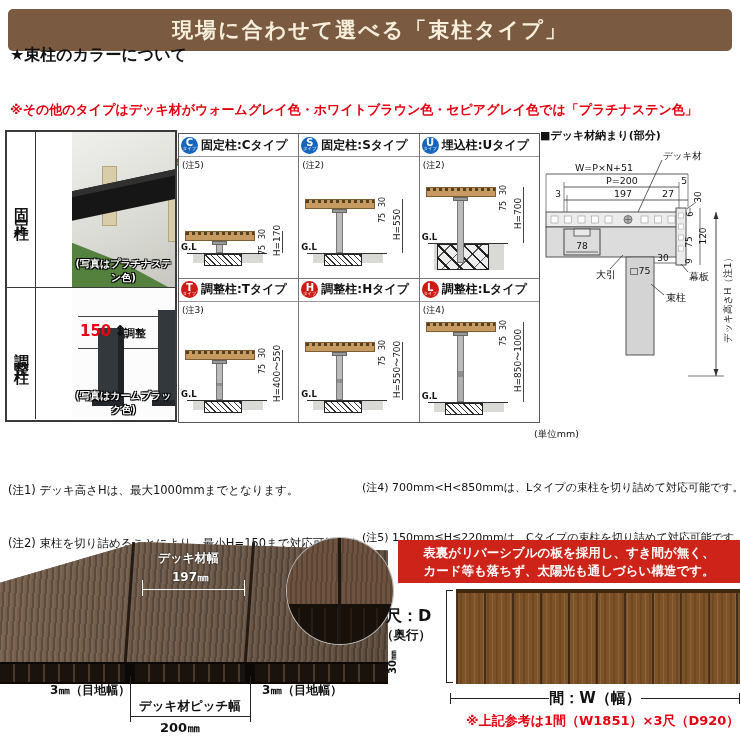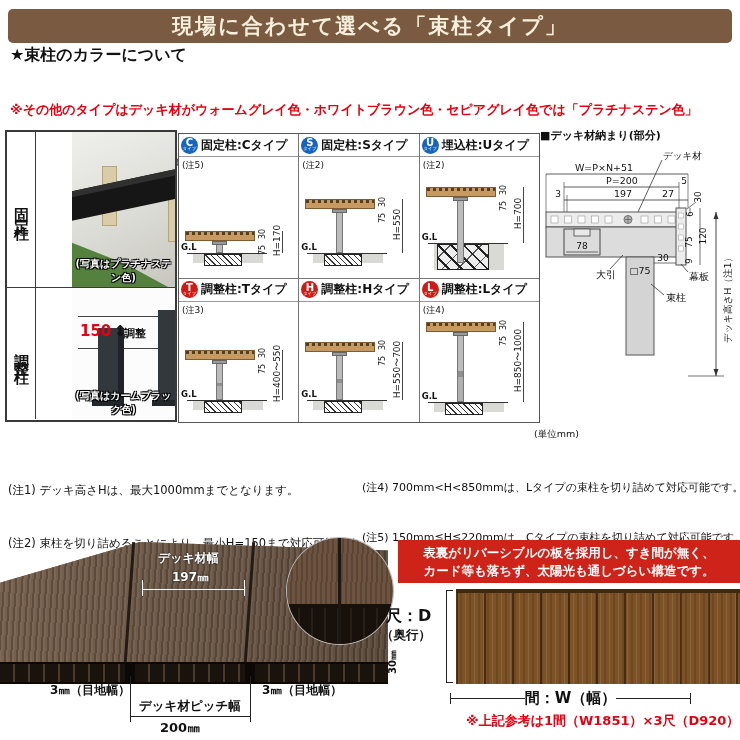--- a/index.html
+++ b/index.html
@@ -1,21 +1,21 @@
 <!DOCTYPE html>
 <html><head>
 <meta charset="utf-8">
 <style>
   html,body{margin:0;padding:0;background:#fff;}
   #stage{position:relative;width:740px;height:740px;background:#fff;overflow:hidden;
          font-family:"DejaVu Sans","Liberation Sans",sans-serif;color:#111;}
   .abs{position:absolute;}
 
   
-  .banner{position:absolute;left:8px;width:724px;height:34px;background:#7a5a40;border-radius:5px;
+  .banner{position:absolute;left:8px;width:724px;height:42px;background:#7a5a40;border-radius:5px;
           display:flex;align-items:center;justify-content:center;
           color:#f7efdb;font-size:21px;font-weight:bold;letter-spacing:2px;}
   #banner1{top:9px;} #banner2{top:503px;}
 
   
   #color-title{left:10px;top:45px;font-size:16px;font-weight:bold;}
   #color-notes{left:10px;top:67px;font-size:13px;font-weight:bold;color:#e50011;line-height:17px;white-space:pre;}
 
   
   #left-panel{left:5px;top:130px;width:172px;height:292px;border:2px solid #3a3a3a;box-sizing:border-box;background:#fff;}
@@ -132,21 +132,21 @@
       display:flex;flex-direction:column;align-items:center;justify-content:center;
       font-size:12.5px;font-weight:bold;line-height:18px;white-space:nowrap;}
 
   #depth-label{left:386px;top:606px;font-size:16px;font-weight:bold;}
   #depth-sub{left:381px;top:627px;font-size:12.5px;font-weight:bold;}
   #depth-bracket{left:446px;top:590px;width:7px;height:93px;border-left:1.5px solid #222;
       border-top:1.5px solid #222;border-bottom:1.5px solid #222;box-sizing:border-box;}
   #wood-panel{left:456px;top:589px;width:284px;height:95px;background:#7d5226;border-top:4px solid #3f2a10;box-sizing:border-box;
       background-image:repeating-linear-gradient(90deg,rgba(0,0,0,.45) 0 2px,rgba(0,0,0,0) 2px 28px),
                        repeating-linear-gradient(90deg,rgba(255,255,255,.10) 0 1px,rgba(0,0,0,0) 1px 4px,rgba(0,0,0,.12) 4px 6px,rgba(0,0,0,0) 6px 9px);}
-  #width-row{left:450px;top:689px;width:241px;display:flex;align-items:center;}
+  #width-row{left:450px;top:689px;width:290px;display:flex;align-items:center;}
   #width-row .wline{flex:1;height:1px;background:#222;}
   #width-row .wend{width:1px;height:11px;background:#222;}
   #width-label{font-size:15px;font-weight:bold;white-space:nowrap;}
   #ref-note{left:430px;top:712px;font-size:13px;font-weight:bold;color:#e50011;white-space:nowrap;margin-left:36px;}
 </style>
 </head>
 <body>
 
 <div id="stage">
 

